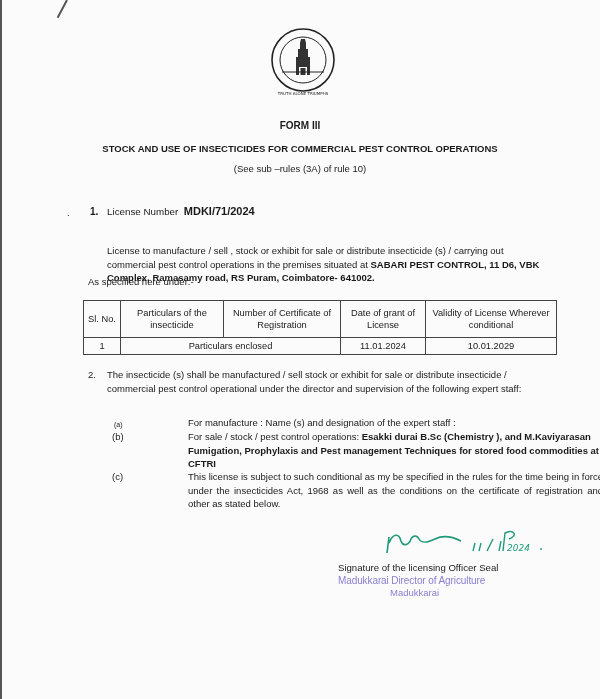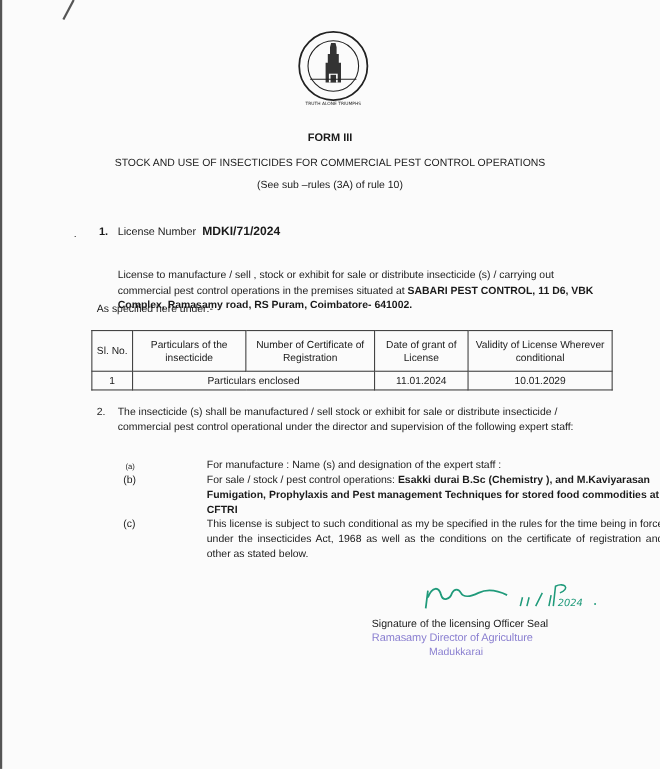--- a/index.html
+++ b/index.html
@@ -10,21 +10,21 @@
       color: #1a1a1a;
       position: relative;
     }
     .page { position: absolute; left: 0; top: 0; width: 600px; height: 572px; }
     .left-edge { position: absolute; left: 0; top: 0; width: 2px; height: 699px; background: #555; }
     .pen-stroke { position: absolute; left: 66px; top: 0; width: 2px; height: 20px; background: #555; transform: rotate(28deg); transform-origin: top; }
 
     .emblem { position: absolute; left: 270px; top: 27px; width: 66px; height: 70px; }
 
     .form-no { position: absolute; top: 120px; left: 0; width: 600px; text-align: center; font-weight: bold; font-size: 10px; }
-    .form-title { position: absolute; top: 143px; left: 0; width: 600px; text-align: center; font-weight: normal; font-size: 9.5px; }
+    .form-title { position: absolute; top: 143px; left: 0; width: 600px; text-align: center; font-weight: bold; font-size: 9.5px; }
     .form-rule { position: absolute; top: 163px; left: 0; width: 600px; text-align: center; font-size: 9.5px; }
 
     .item1 { position: absolute; left: 65px; top: 205px; width: 480px; font-size: 9.5px; line-height: 13.5px; }
     .item1 .dot { position: absolute; left: 2px; top: 1px; }
     .item1 .num { position: absolute; left: 25px; top: 0; font-weight: bold; font-size: 10px; }
     .item1 .lic { position: absolute; left: 42px; top: 0; font-size: 9.8px; }
     .item1 .lic b { font-size: 11px; }
     .item1 .desc { position: absolute; left: 42px; top: 16px; width: 440px; margin-top: 23px; }
 
     .as-spec { position: absolute; left: 88px; top: 276px; font-size: 9.5px; }
@@ -127,15 +127,15 @@
   </div>
 
   <svg class="signature" viewBox="0 0 170 30">
     <path d="M4 26 L6 10 M6 16 C10 6 16 6 18 14 C20 20 26 18 28 12 C30 8 34 8 36 12 C38 16 44 16 52 12 C60 8 70 10 78 14" fill="none" stroke="#1f9a7a" stroke-width="1.6"></path>
     <path d="M90 24 L92 16 M96 24 L98 16 M104 24 L110 12 M116 24 L118 14 M120 24 L122 6 C130 2 136 8 126 12" fill="none" stroke="#1f9a7a" stroke-width="1.4"></path>
     <text x="124" y="24" font-size="9" fill="#1f9a7a" font-family="DejaVu Sans, sans-serif" font-style="italic">2024</text>
     <circle cx="158" cy="22" r="0.9" fill="#1f9a7a"></circle>
   </svg>
 
   <div class="sig-label">Signature of the licensing Officer Seal</div>
-  <div class="seal1">Ramasamy Director of Agriculture</div>
+  <div class="seal1">Madukkarai Director of Agriculture</div>
   <div class="seal2">Madukkarai</div>
 </div>
 
 </body></html>

